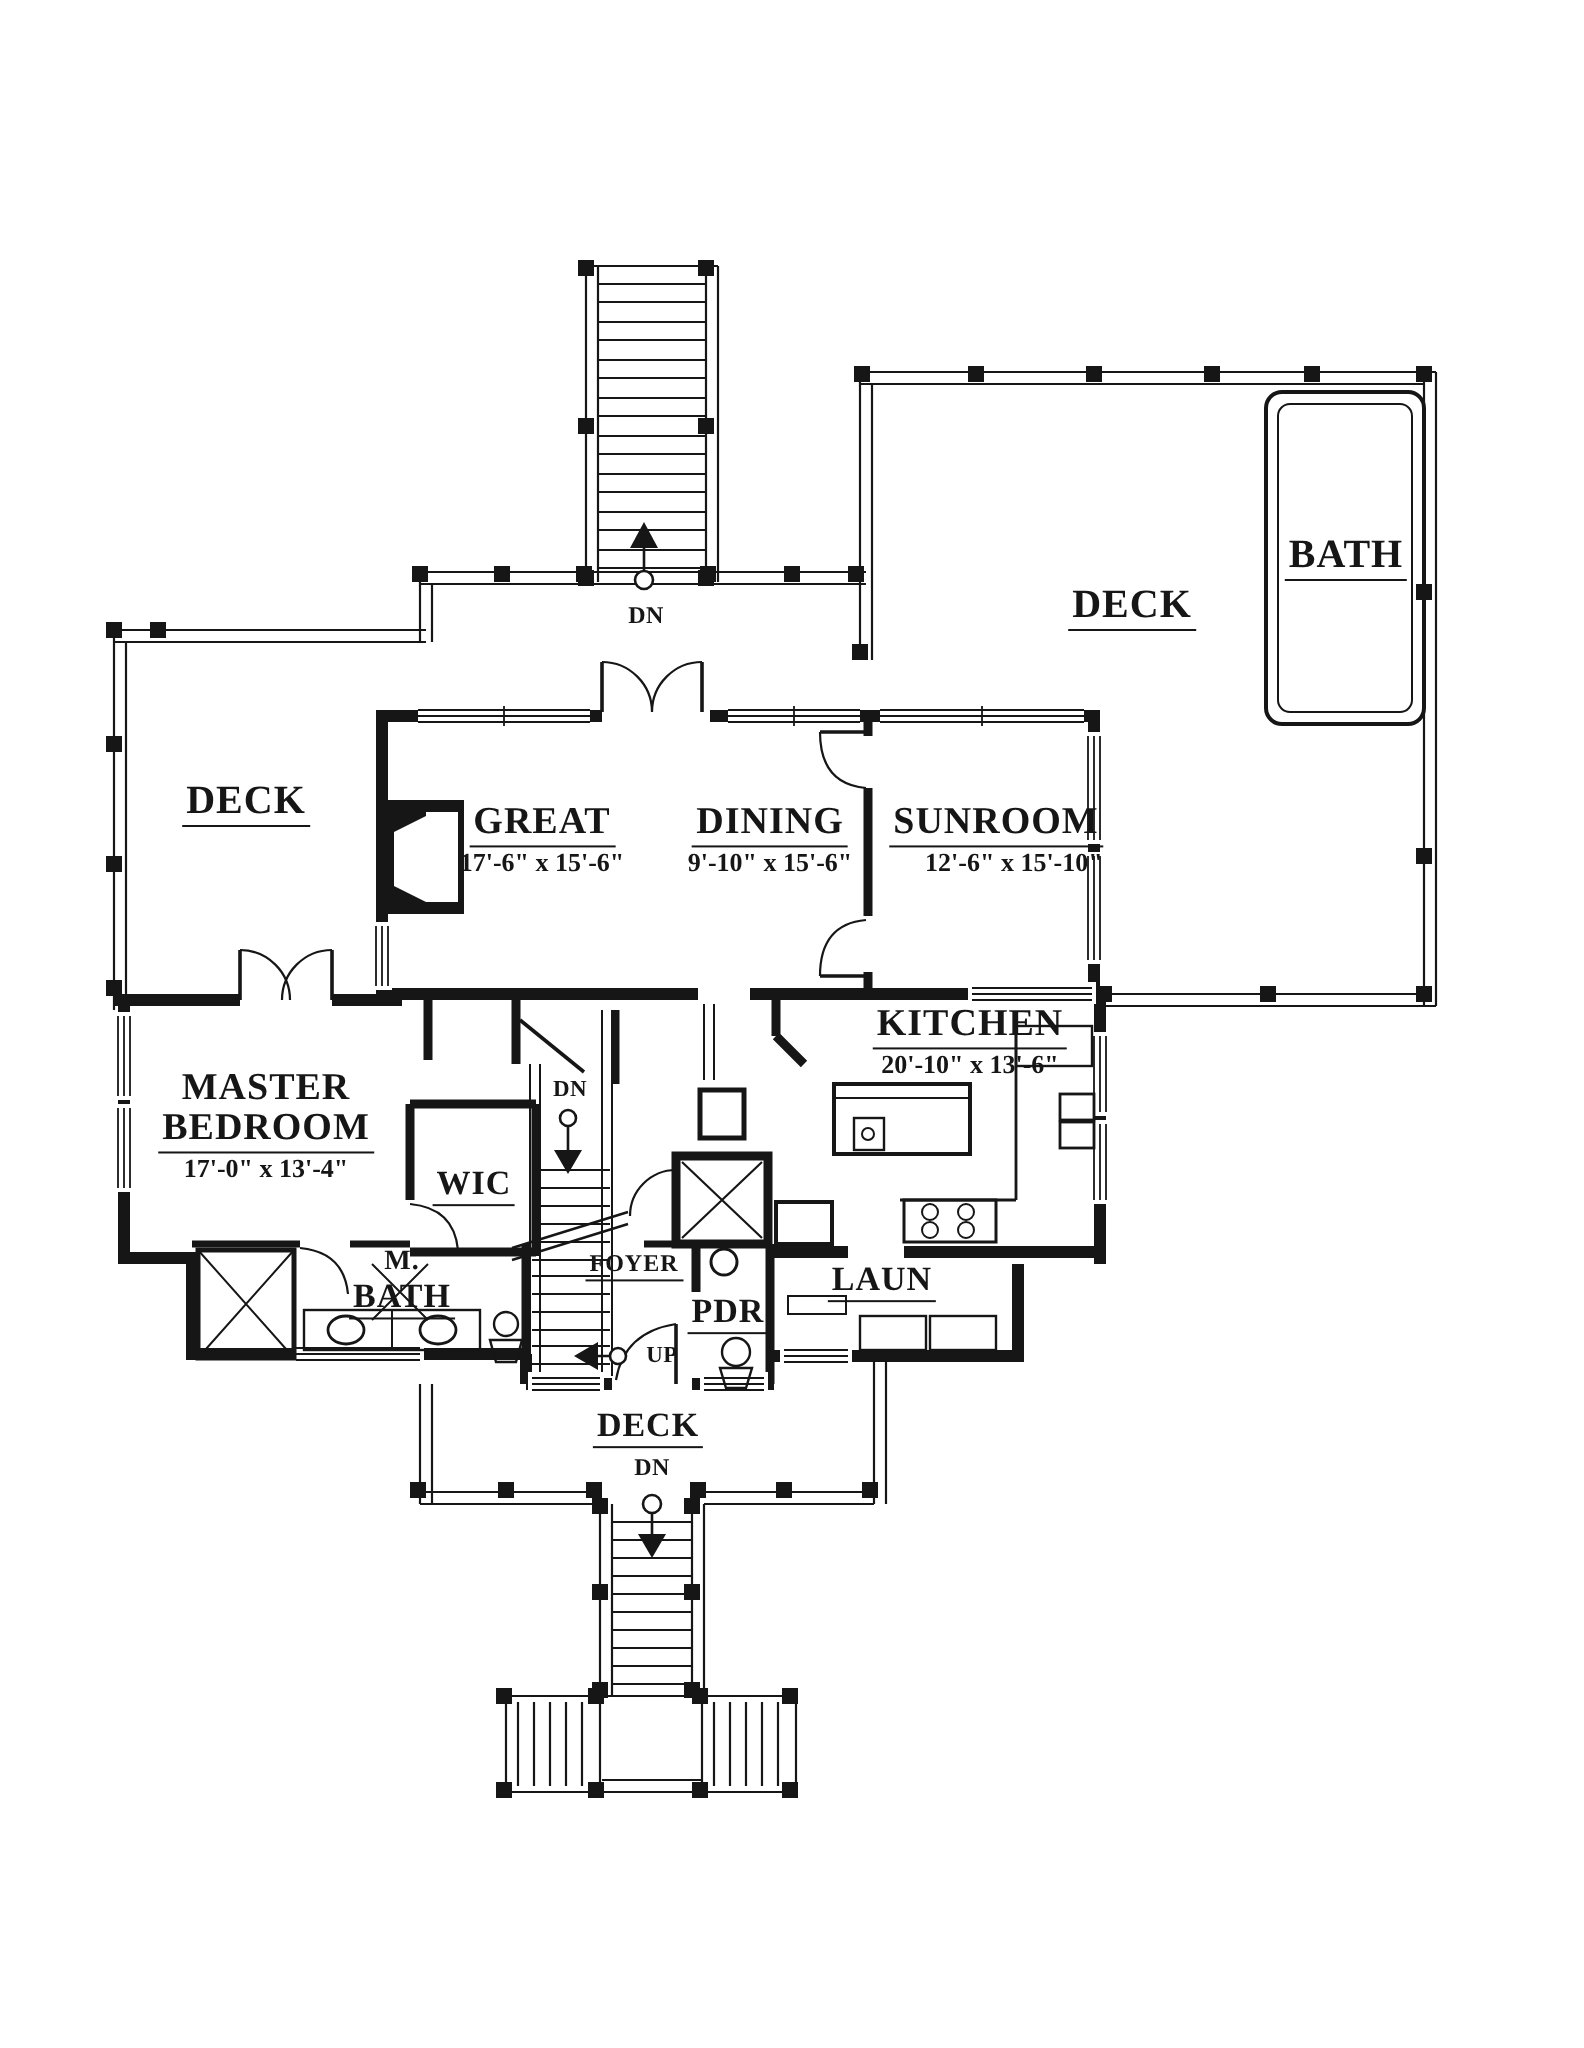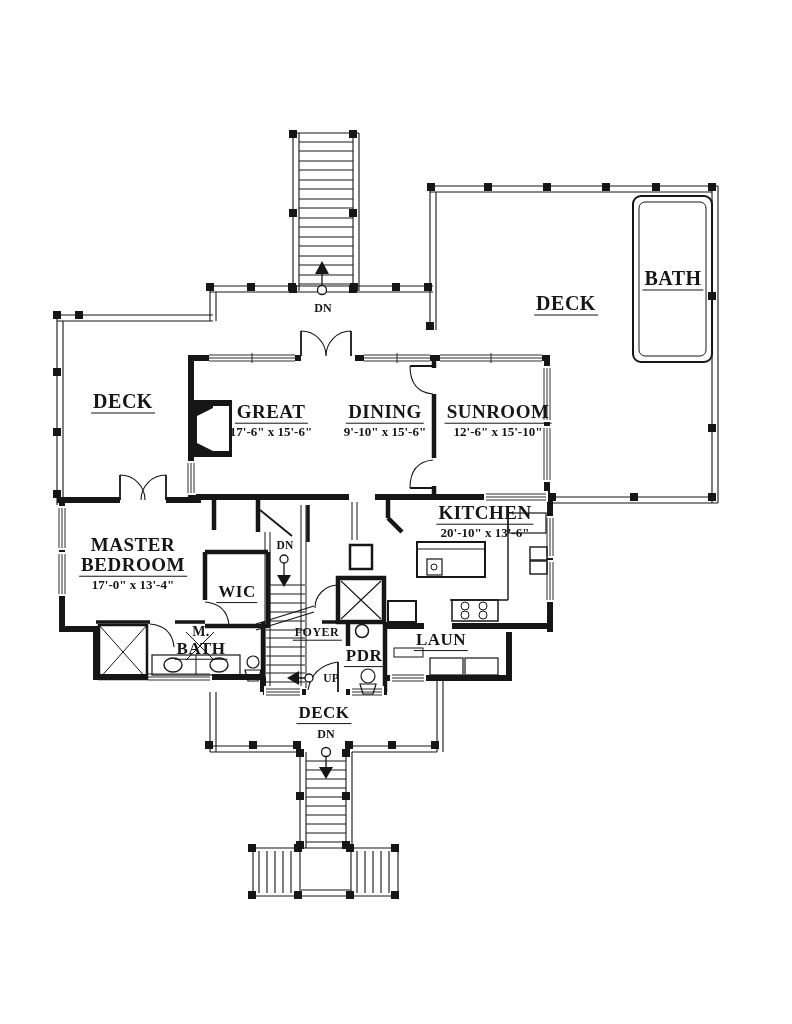--- a/index.html
+++ b/index.html
@@ -227,21 +227,21 @@
 </svg>
 
 <div class="lbl big" style="left:566px;top:303px;"><span class="u">DECK</span></div>
 <div class="lbl big" style="left:673px;top:278px;"><span class="u">BATH</span></div>
 <div class="lbl big" style="left:123px;top:401px;"><span class="u">DECK</span></div>
 
 <div class="lbl room" style="left:271px;top:420px;">
   <span class="u">GREAT</span><span class="dim">17'-6" x 15'-6"</span></div>
 <div class="lbl room" style="left:385px;top:420px;">
   <span class="u">DINING</span><span class="dim">9'-10" x 15'-6"</span></div>
-<div class="lbl room" style="left:498px;top:420px;">
+<div class="lbl room" style="left:498px;top:420px;text-align:right;">
   <span class="u">SUNROOM</span><span class="dim">12'-6" x 15'-10"</span></div>
 
 <div class="lbl room" style="left:133px;top:563px;">
   <span class="l2">MASTER</span>
   <span class="l2"><span class="u">BEDROOM</span></span>
   <span class="dim">17'-0" x 13'-4"</span>
     </div>
 
 <div class="lbl mid" style="left:237px;top:592px;"><span class="u">WIC</span></div>
 

